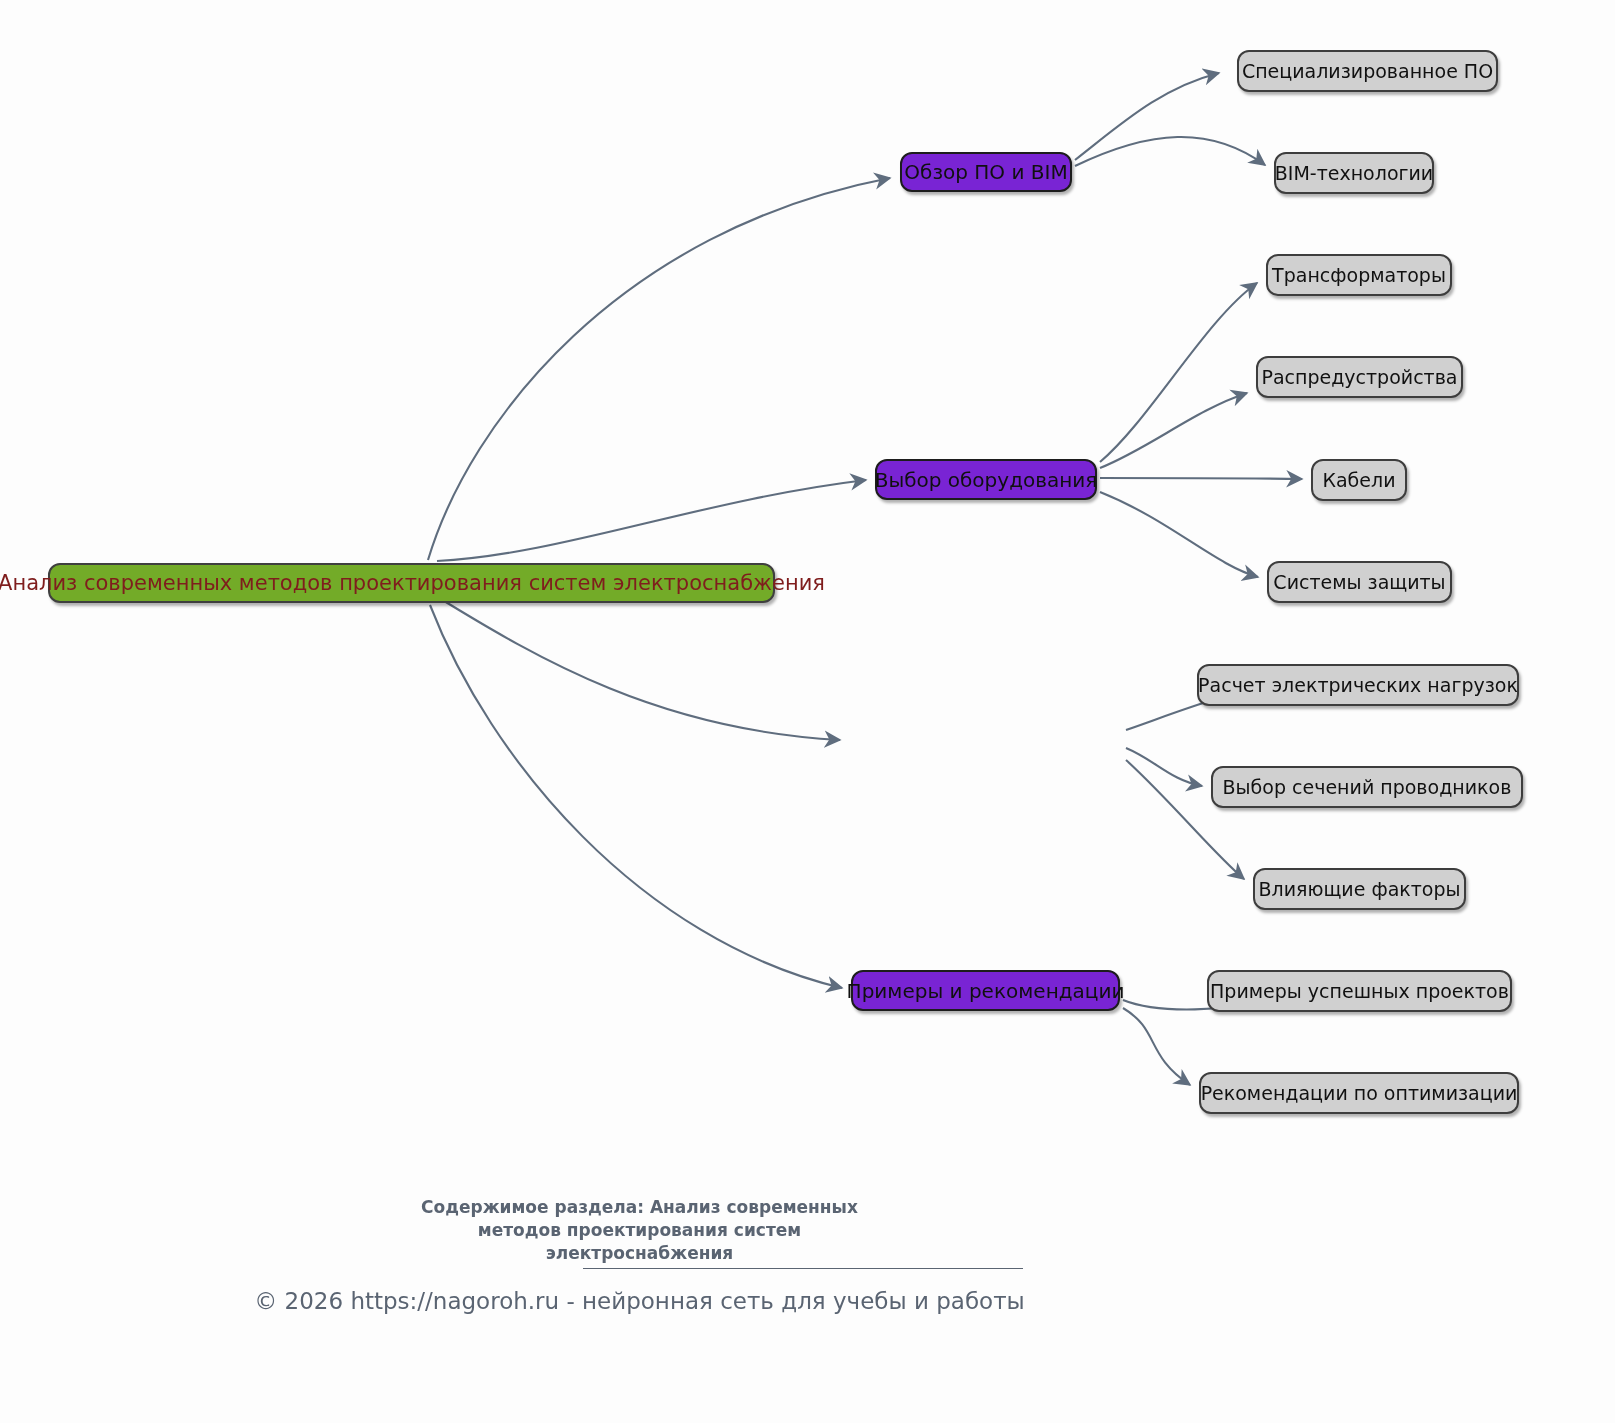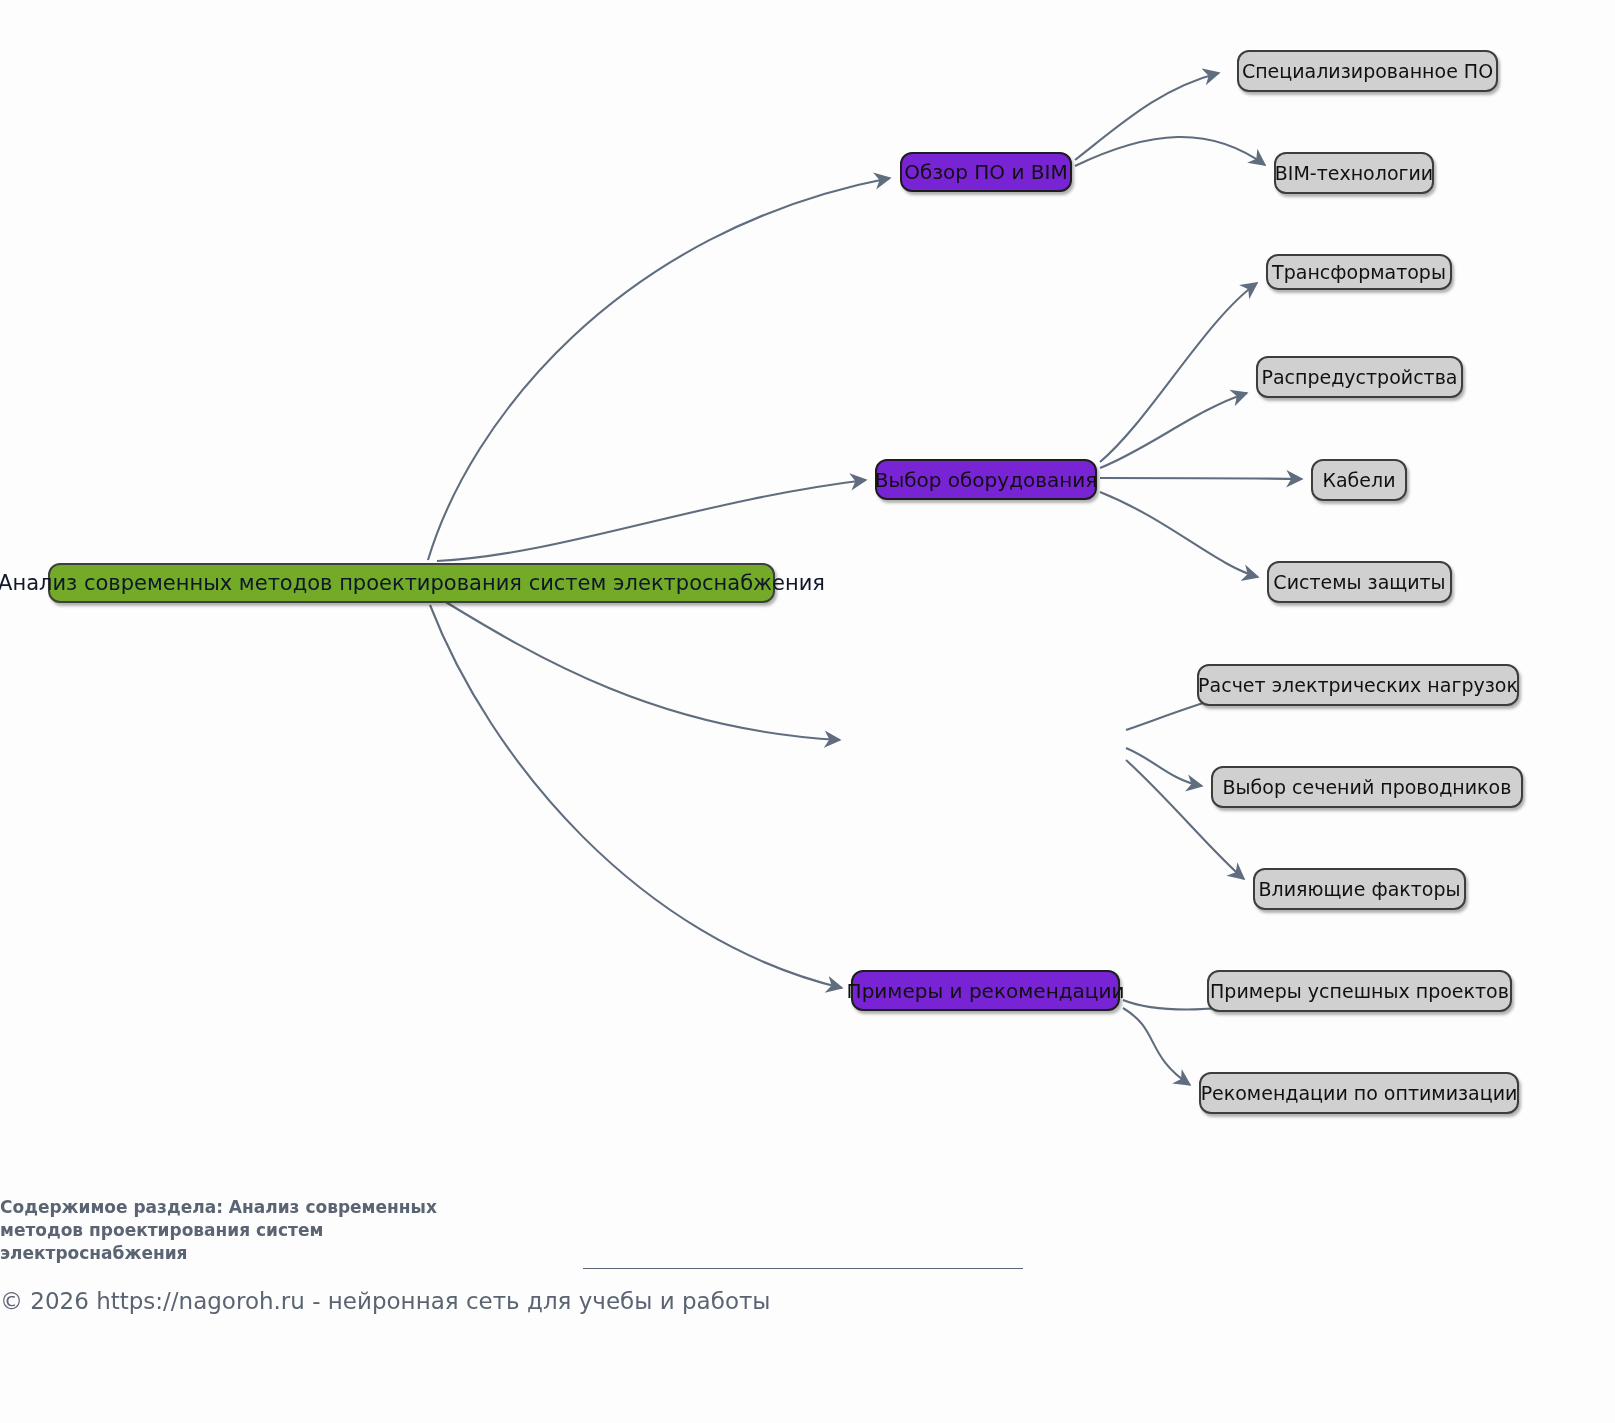--- a/index.html
+++ b/index.html
@@ -35,21 +35,21 @@
     display: flex;
     align-items: center;
     justify-content: center;
     border-radius: 12px;
     white-space: nowrap;
     line-height: 1;
   }
   .node-root {
     background: #73ab28;
     border: 2px solid #3f3f3f;
-    color: #0f172a;
+    color: #7f1d1d;
     font-size: 21px;
     box-shadow: 2px 3px 3px rgba(0,0,0,0.30);
   }
   .node-branch {
     background: #7924d4;
     border: 2px solid #1d1d1d;
     color: #101010;
     font-size: 20px;
     box-shadow: 2px 3px 3px rgba(0,0,0,0.30);
   }
@@ -57,21 +57,21 @@
     background: #d0d0d0;
     border: 2px solid #3d3d3d;
     color: #111111;
     font-size: 19px;
     box-shadow: 2px 3px 3px rgba(0,0,0,0.30);
   }
   .footer {
     position: absolute;
     left: 0;
     width: 1279px;
-    text-align: left;
+    text-align: center;
   }
   .footer-title {
     top: 1196px;
     font-family: "DejaVu Sans", sans-serif;
     font-weight: bold;
     font-size: 17px;
     color: #5a6472;
     line-height: 1.35;
   }
   .footer-rule {
@@ -136,21 +136,21 @@
   </div>
 
   <div class="node node-leaf" style="left:1274px; top:152px; width:160px; height:42px;">
     <span>BIM-технологии</span>
   </div>
 
   <div class="node node-branch" style="left:875px; top:459px; width:222px; height:41px;">
     <span>Выбор оборудования</span>
   </div>
 
-  <div class="node node-leaf" style="left:1266px; top:254px; width:186px; height:36px;">
+  <div class="node node-leaf" style="left:1266px; top:254px; width:186px; height:42px;">
     <span>Трансформаторы</span>
   </div>
 
   <div class="node node-leaf" style="left:1256px; top:356px; width:207px; height:42px;">
     <span>Распредустройства</span>
   </div>
 
   <div class="node node-leaf" style="left:1311px; top:459px; width:96px; height:42px;justify-content:center;">
     <span>Кабели</span>
   </div>

